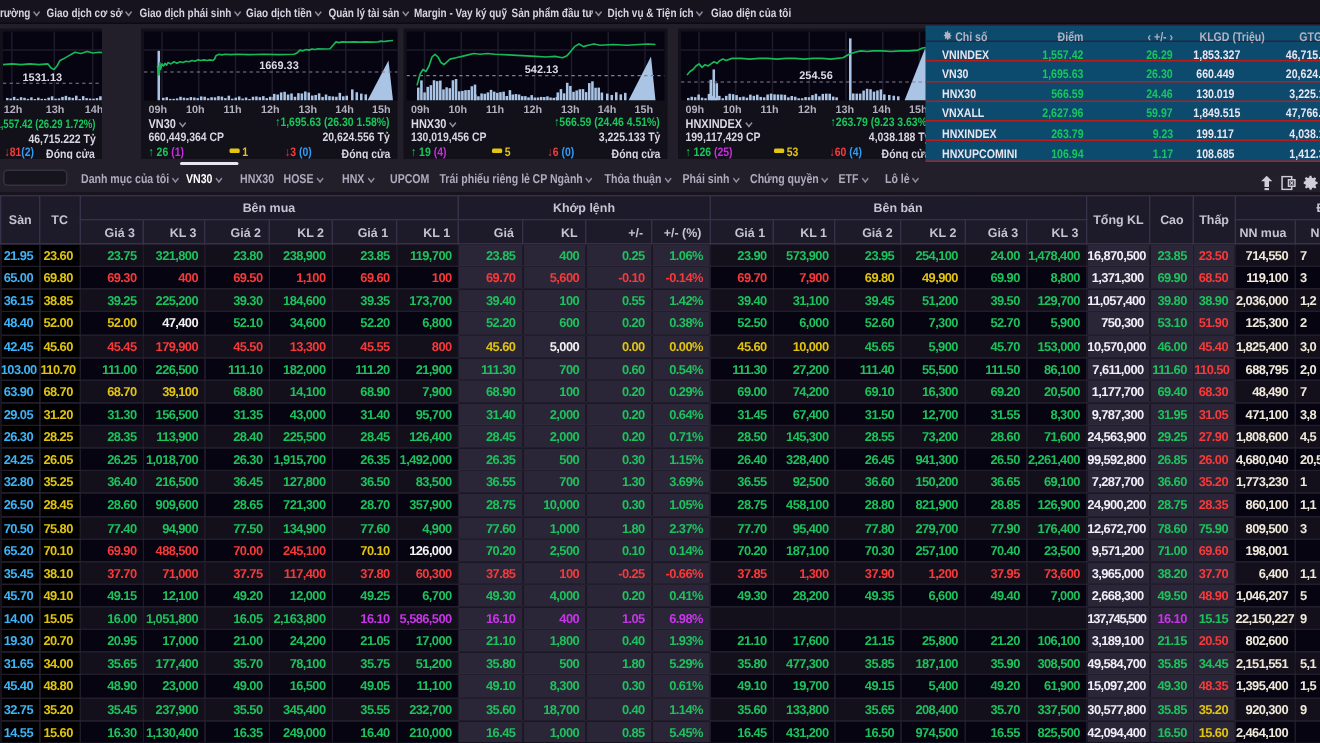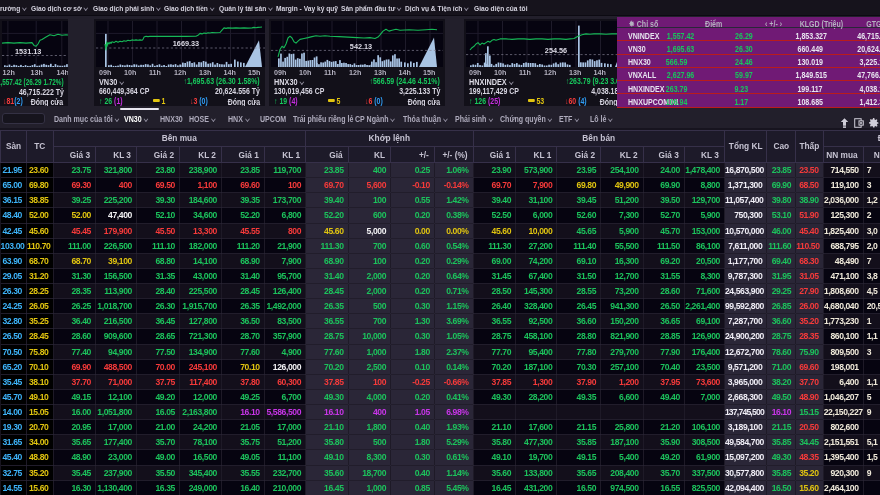--- a/index.html
+++ b/index.html
@@ -22,27 +22,27 @@
 .pf .l3 {position:relative;height:9.8px}
 .pf .l1r {position:relative;height:9.8px}
 .l1r span {position:absolute;right:4px;top:1px}
 .nm {font-size:8.6px;font-weight:bold;color:#dcdae5;white-space:nowrap}
 .gchg {font-size:8.2px;font-weight:bold;color:#17c75c;white-space:nowrap}
 .wv {font-size:8.2px;font-weight:bold;color:#d8d6e2;white-space:nowrap}
 .dn {position:absolute;top:0;font-size:8.2px;font-weight:bold;white-space:nowrap}
 .cl {position:absolute;top:1px;right:5px;font-size:8.2px;font-weight:bold;color:#d8d6e2}
 .gg {color:#17c75c} .rr {color:#f63c3c} .pp {color:#c62ee0} .bb {color:#2f9df5} .yy {color:#e2c50f}
 .ybar {display:inline-block;width:8px;height:2.5px;background:#e2c50f;border-radius:1px;vertical-align:2px;margin-right:2px}
-#idxp {position:absolute;left:617px;top:1px;width:263px;height:91.5px;background:#701a75;overflow:hidden}
+#idxp {position:absolute;left:617px;top:1px;width:263px;height:91.5px;background:#0c4a6e;overflow:hidden}
 .ihead {position:relative;height:11.5px;border-bottom:1px solid #2a2638}
 .irow {position:relative;height:13.3px;border-bottom:1px solid #b91c1c}
 .ih1 {position:absolute;left:11px;top:2px;font-size:8.3px;font-weight:bold;color:#b4b1c0;white-space:nowrap}
 .ih {position:absolute;top:2px;font-size:8.3px;font-weight:bold;color:#b4b1c0;text-align:right}
 .inm {position:absolute;left:11px;top:2.5px;font-size:8.3px;font-weight:bold;color:#e6e4ef;white-space:nowrap}
-.ig {position:absolute;top:2.5px;font-size:8.3px;font-weight:bold;color:#17c75c;text-align:left}
+.ig {position:absolute;top:2.5px;font-size:8.3px;font-weight:bold;color:#17c75c;text-align:right}
 .iw {position:absolute;top:2.5px;font-size:8.3px;font-weight:bold;color:#e8e6f0;text-align:center}
 .i2 {left:45px;width:60px} .i3 {left:115px;width:50px} .i4 {left:156px;width:70px} .i5 {left:226px;width:58px}
 #scrollh {position:absolute;top:108.3px;left:120px;width:39px;height:1.8px;background:#e8e6f0;border-radius:1px;z-index:5}
 #tabbar {position:absolute;top:108px;left:0;width:880px;height:19.5px;background:#221f2b}
 .tab {position:absolute;top:6px;font-size:8.6px;font-weight:bold;color:#aeabbc;white-space:nowrap}
 .tab.act {color:#ffffff}
 #search {position:absolute;left:2px;top:4.5px;width:43px;height:11.5px;background:#16141d;border:1px solid #343144;border-radius:3px}
 .ticons {position:absolute;top:6px;right:1px}
 #tbl {position:absolute;top:129.5px;left:0;border-collapse:collapse;table-layout:fixed;width:881px}
 #tbl td,#tbl th {overflow:hidden;white-space:nowrap}
@@ -345,21 +345,21 @@
             <span class="wv rsc">3,225.133 Tỷ</span>
           </div>
           <div class="l3">
             <span class="dn lsc" style="left:5px"><span class="gg">↑ 19 </span><span class="pp">(4)</span></span>
             <span class="dn lsc" style="left:59px"><span class="ybar"></span><span class="yy">5</span></span>
             <span class="dn lsc" style="left:96px"><span class="rr">↓6 </span><span class="bb">(0)</span></span>
             <span class="cl rsc">Đóng cửa</span>
           </div>
         </div>
       </div>
-      <div class="panel" style="left:464px;width:173px">
+      <div class="panel" style="left:452px;width:173px">
         <div class="plot">
           <svg width="171" height="46" viewBox="0 0 171 46" style="display:block;background:#060410">
             <line x1="12" y1="0" x2="12" y2="46" stroke="#1e1b2a" stroke-width="1"></line>
             <line x1="36.5" y1="0" x2="36.5" y2="46" stroke="#1e1b2a" stroke-width="1"></line>
             <line x1="61" y1="0" x2="61" y2="46" stroke="#1e1b2a" stroke-width="1"></line>
             <line x1="85.5" y1="0" x2="85.5" y2="46" stroke="#1e1b2a" stroke-width="1"></line>
             <line x1="110" y1="0" x2="110" y2="46" stroke="#1e1b2a" stroke-width="1"></line>
             <line x1="134.5" y1="0" x2="134.5" y2="46" stroke="#1e1b2a" stroke-width="1"></line>
             <line x1="159" y1="0" x2="159" y2="46" stroke="#1e1b2a" stroke-width="1"></line>
             <line x1="0" y1="12.4" x2="171" y2="12.4" stroke="#1e1a2b" stroke-width="1"></line>

